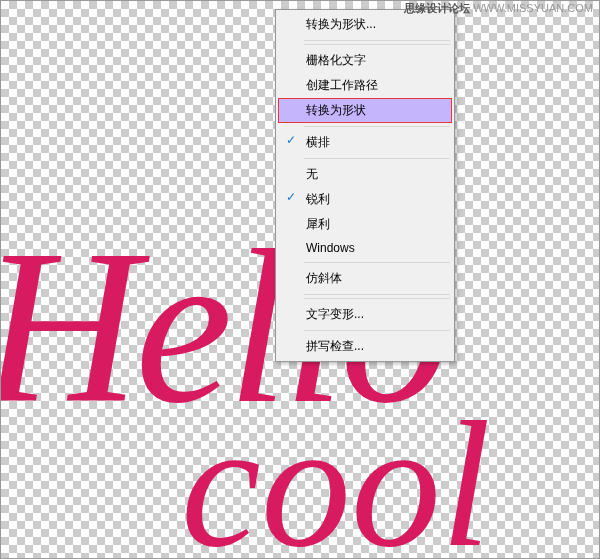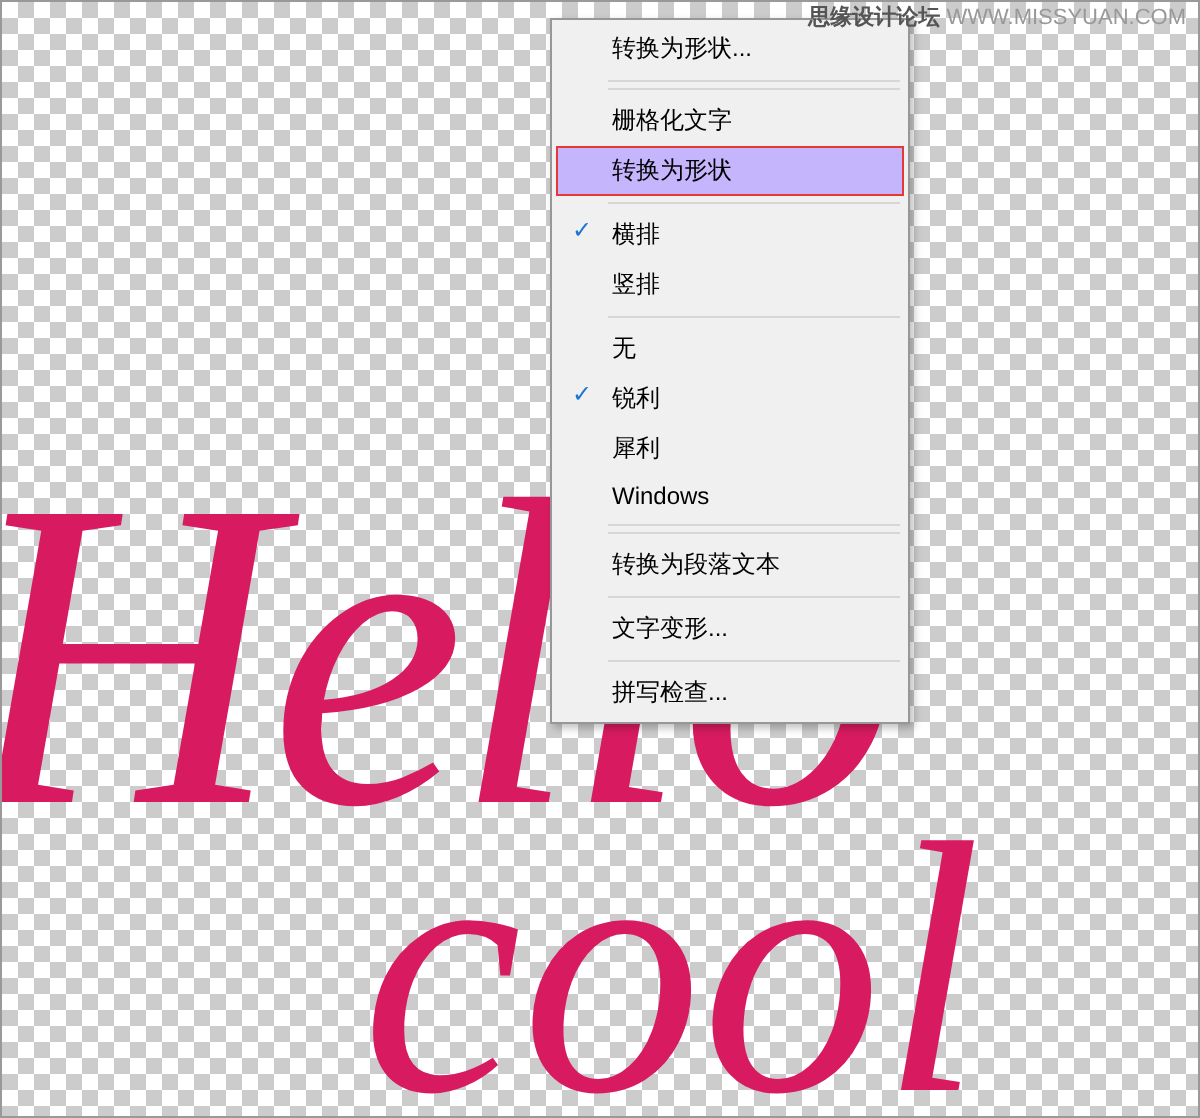--- a/index.html
+++ b/index.html
@@ -102,29 +102,29 @@
 <div class="watermark">
   <span class="bold">思缘设计论坛</span>
   <span>WWW.MISSYUAN.COM</span>
 </div>
 
 <div class="context-menu" id="context-menu">
     <div class="menu-item"><span>转换为形状...</span></div>
     <div class="menu-separator"></div>
     <div class="menu-separator"></div>
     <div class="menu-item"><span>栅格化文字</span></div>
+    <div class="menu-item"><span>创建工作路径</span></div>
     <div class="menu-item highlighted"><span>转换为形状</span></div>
     <div class="menu-separator"></div>
     <div class="menu-item"><span class="checkmark">✓</span><span>横排</span></div>
-    <div class="menu-item"><span>竖排</span></div>
     <div class="menu-separator"></div>
     <div class="menu-item"><span>无</span></div>
     <div class="menu-item"><span class="checkmark">✓</span><span>锐利</span></div>
     <div class="menu-item"><span>犀利</span></div>
     <div class="menu-item"><span>Windows</span></div>
     <div class="menu-separator"></div>
+    <div class="menu-item"><span>仿斜体</span></div>
     <div class="menu-separator"></div>
-    <div class="menu-item"><span>转换为段落文本</span></div>
     <div class="menu-separator"></div>
     <div class="menu-item"><span>文字变形...</span></div>
     <div class="menu-separator"></div>
     <div class="menu-item"><span>拼写检查...</span></div>
   </div>
 
 </body></html>

